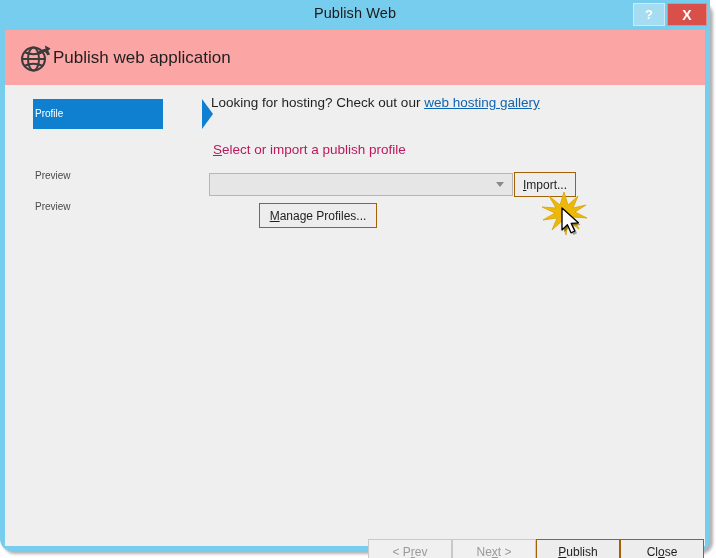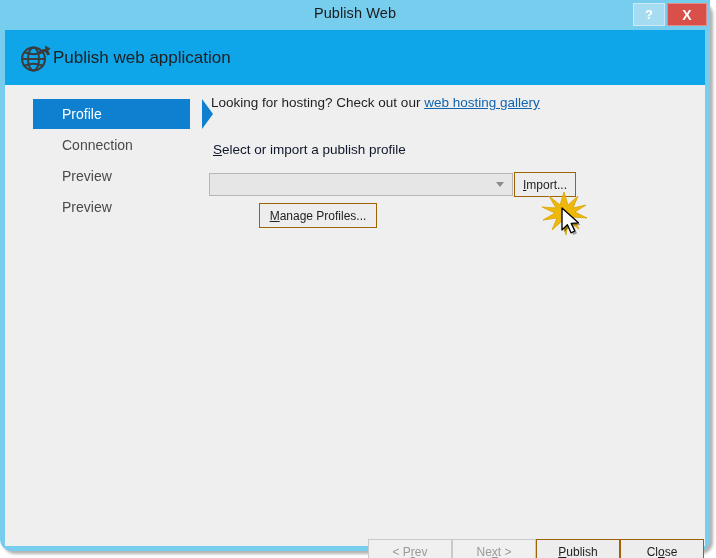--- a/index.html
+++ b/index.html
@@ -79,21 +79,21 @@
     height: 516px;
     background: #efefef;
   }
 
   
   #header-band {
     position: absolute;
     left: 0; top: 0;
     width: 700px;
     height: 55px;
-    background: #0ea5e9;
+    background: #fca5a5;
   }
   #header-title {
     position: absolute;
     left: 48px;
     top: 18px;
     font-size: 17px;
     color: #1f1f1f;
   }
   #globe-icon {
     position: absolute;
@@ -109,23 +109,23 @@
     left: 0;
     top: 55px;
     width: 190px;
     height: 461px;
   }
   .nav-item {
     position: absolute;
     left: 28px;
     height: 30px;
     line-height: 30px;
-    font-size: 14px;
+    font-size: 10px;
     color: #4a4a4a;
-    padding-left: 29px;
+    padding-left: 2px;
     cursor: default;
     white-space: nowrap;
   }
   .nav-item.selected {
     color: #ffffff;
     background: #0f80d0;
     width: 128px;
   }
   .nav-arrow {
     position: absolute;
@@ -157,21 +157,21 @@
   #hosting-link {
     color: #1064b0;
     text-decoration: underline;
     cursor: pointer;
   }
   #profile-label {
     position: absolute;
     left: 18px;
     top: 57px;
     font-size: 13.5px;
-    color: #0f172a;
+    color: #be185d;
     white-space: nowrap;
   }
   .accel { text-decoration: underline; }
 
   #profile-combo {
     position: absolute;
     left: 14px;
     top: 88px;
     width: 304px;
     height: 23px;
@@ -290,23 +290,20 @@
         <path d="M26 3.5 L31.5 6.5 L27 11 Z" fill="#3b3b3b"></path>
       </svg>
       <div id="header-title">Publish web application</div>
     </div>
 
     <div id="nav">
       <div class="nav-item selected" style="top:14px;">
         <span>Profile</span>
         <span class="nav-arrow"></span>
       </div>
-      <div class="nav-item" style="top:45px;">
-        <span>Connection</span>
-      </div>
       <div class="nav-item" style="top:76px;">
         <span>Preview</span>
       </div>
       <div class="nav-item" style="top:107px;">
         <span>Preview</span>
       </div>
     </div>
 
     <div id="main">
 

